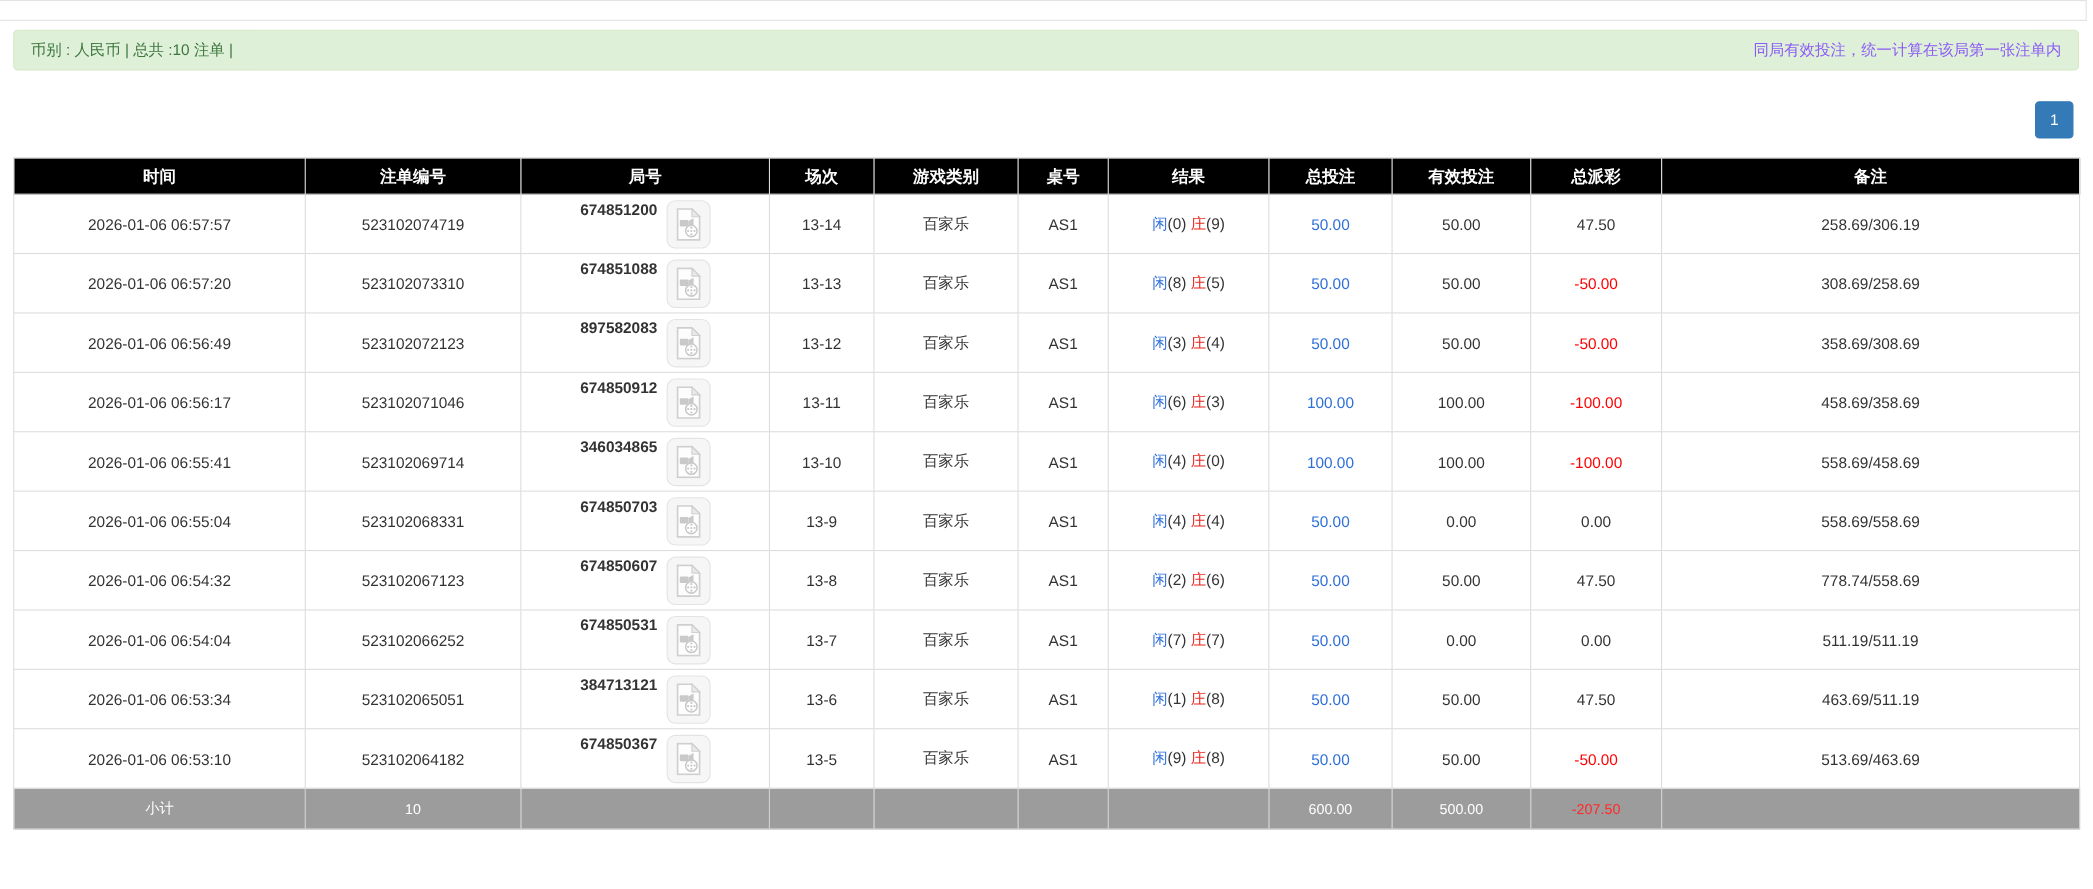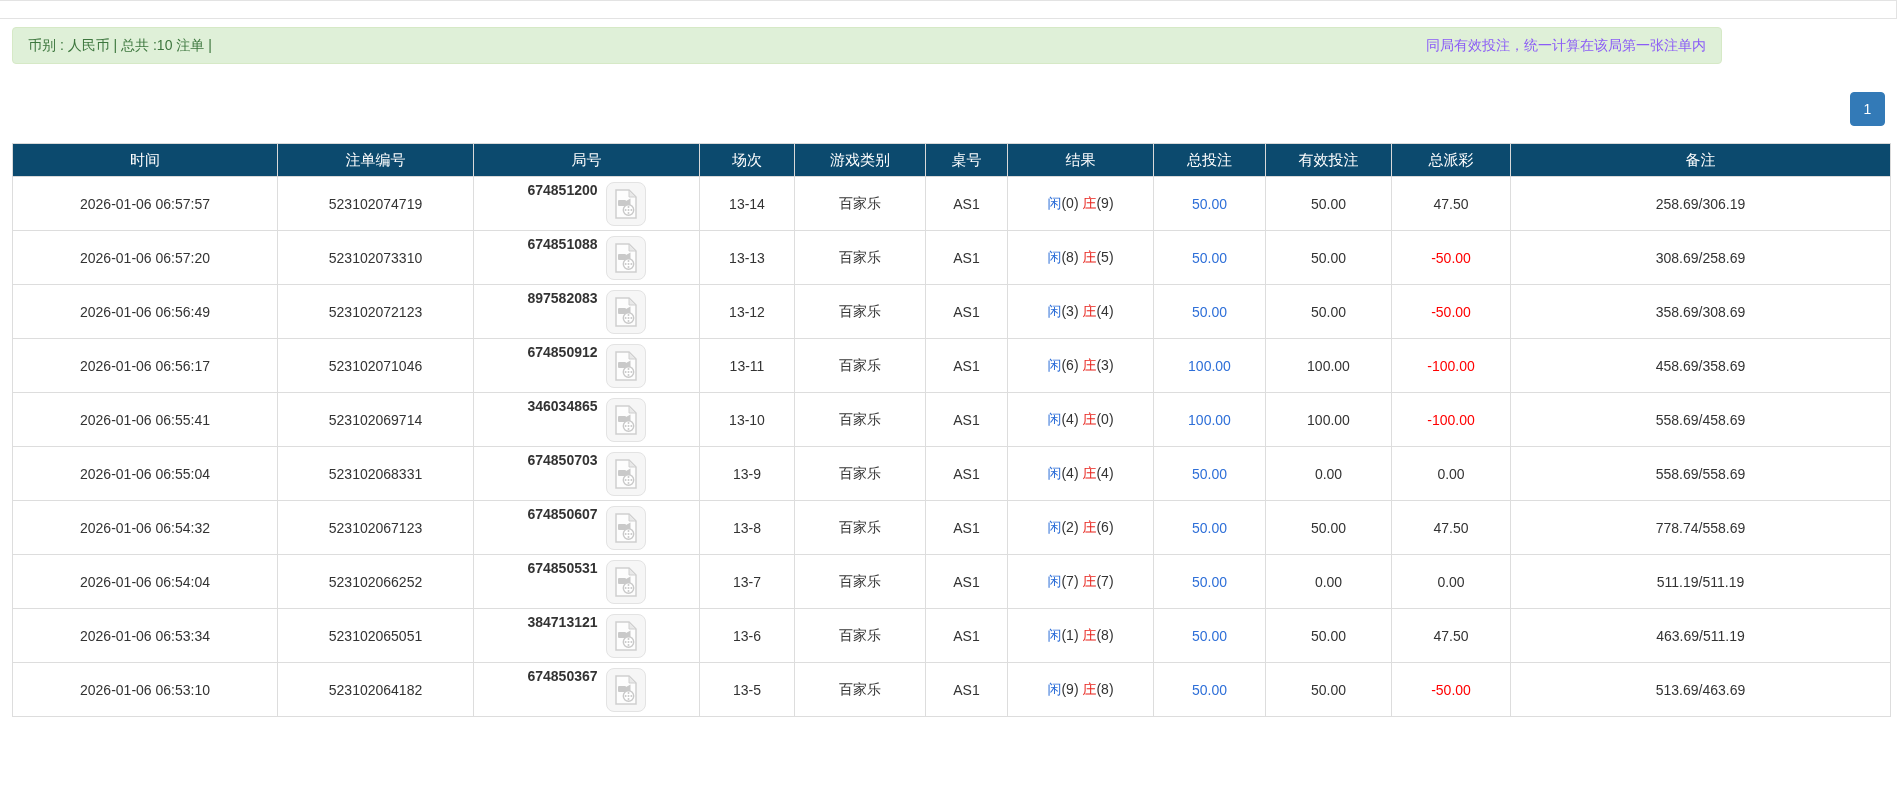--- a/index.html
+++ b/index.html
@@ -3,33 +3,33 @@
 <meta charset="utf-8">
 <style>
   * { box-sizing: border-box; margin: 0; padding: 0; }
   html,body { width:1903px; height:808px; background:#fff; overflow:hidden;
     font-family:"Liberation Sans","DejaVu Sans",sans-serif; }
 
   .top-strip { position:absolute; top:0; left:0; width:1897px; height:19px;
     background:#fff; border-top:1px solid #e3e3e3; border-bottom:1px solid #e3e3e3;
     border-right:1px solid #e3e3e3; }
 
-  .banner { position:absolute; top:27px; left:12px; width:1710px; height:37px;
+  .banner { position:absolute; top:27px; left:12px; width:1878px; height:37px;
     background:#dff0d8; border:1px solid #d6e9c6; border-radius:4px;
     display:flex; align-items:center; justify-content:space-between; padding:0 15px; }
   .banner .left { color:#3c763d; font-size:14px; }
   .banner .right { color:#8b5cf6; font-size:14px; }
 
   .page-btn { position:absolute; top:92px; right:18px; width:35px; height:34px;
     background:#337ab7; border:1px solid #337ab7; border-radius:4px; color:#fff;
     font-size:14px; display:flex; align-items:center; justify-content:center; cursor:pointer; }
 
   .tbl-wrap { position:absolute; top:143px; left:12px; }
   table { border-collapse:collapse; table-layout:fixed; width:1878px; }
-  th { background:#0c4a6e; color:#fff; font-size:15px; font-weight:normal;
+  th { background:#000000; color:#fff; font-size:15px; font-weight:bold;
     height:33px; border:1px solid #d9d9d9; text-align:center;margin-top:48px; }
   td { border:1px solid #ddd; text-align:center; font-size:14px; color:#333;
     height:54px; background:#fff; }
   .blue { color:#2e6fd8; }
   .blue-link { color:#2e6fd8; text-decoration:none; cursor:pointer; }
   .red { color:#e8261f; }
   .neg { color:#ff0000;margin-top:37px; }
   .round-inner { display:flex; align-items:flex-start; justify-content:center; gap:8px;font-weight:bold; }
   .video-btn { width:40px; height:44px; background:#f6f6f6; border:1px solid #e3e3e3;
     border-radius:8px; display:inline-flex; align-items:center; justify-content:center;
@@ -385,15 +385,28 @@
           </td>
           <td>13-5</td>
           <td>百家乐</td>
           <td>AS1</td>
           <td><span class="blue">闲</span><span>(9) </span><span class="red">庄</span><span>(8)</span></td>
           <td><span class="blue-link">50.00</span></td>
           <td>50.00</td>
           <td class="neg">-50.00</td>
           <td>513.69/463.69</td>
         </tr>
+        <tr class="footer subtotal">
+          <td>小计</td>
+          <td>10</td>
+          <td></td>
+          <td></td>
+          <td></td>
+          <td></td>
+          <td></td>
+          <td>600.00</td>
+          <td>500.00</td>
+          <td><span class="neg">-207.50</span></td>
+          <td></td>
+        </tr>
       </tbody>
   </table>
 </div>
 
 </body></html>

